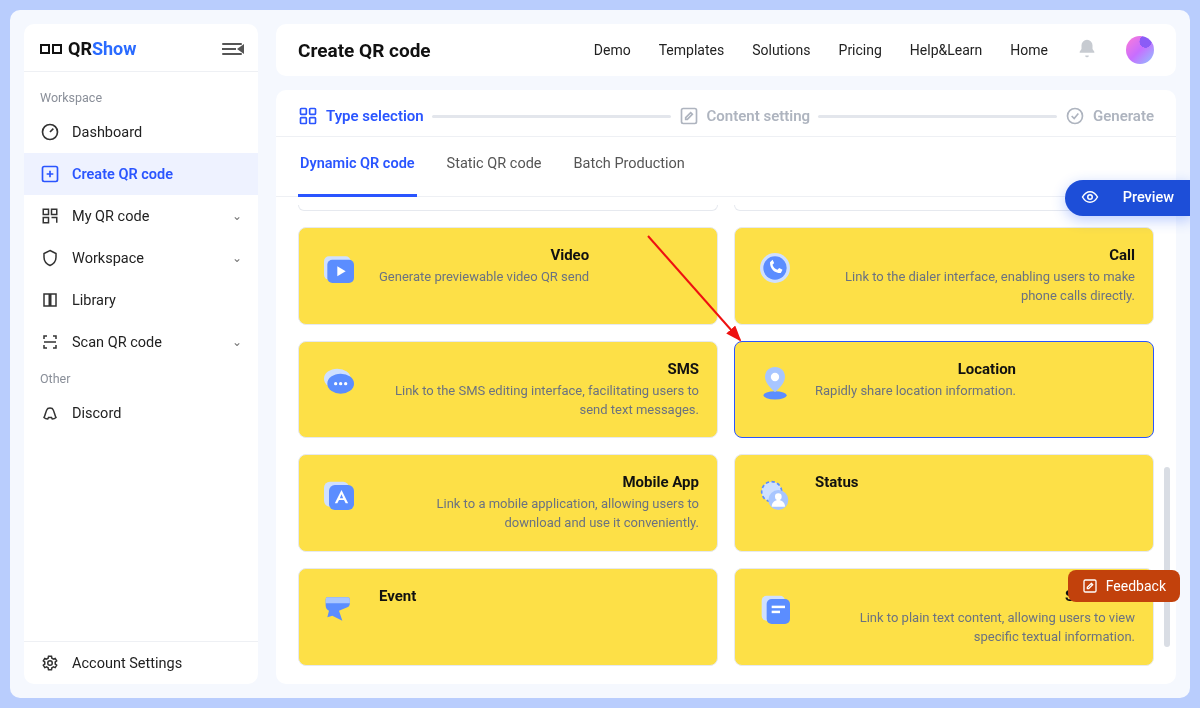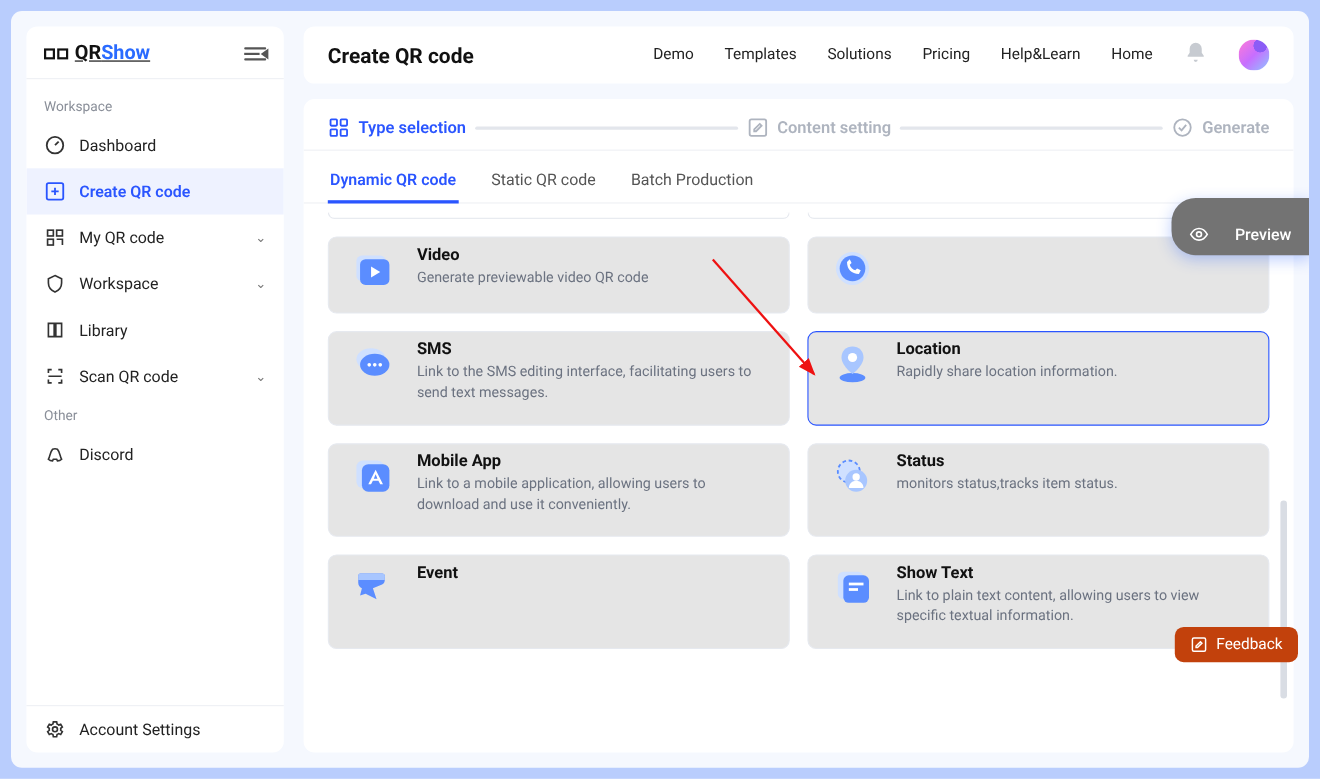--- a/index.html
+++ b/index.html
@@ -1,20 +1,20 @@
 <!DOCTYPE html>
 <html><head>
 <meta charset="utf-8">
 <style>
   * { box-sizing: border-box; margin: 0; padding: 0; font-family: -apple-system, BlinkMacSystemFont, "Segoe UI", Roboto, Arial, sans-serif; }
   body { background:#b9cdfd; padding:10px; }
   .app { background:#f5f8fe; border-radius:10px; height:688px; display:flex; gap:18px; padding:14px; position:relative; overflow:hidden; }
   .sidebar { width:234px; background:#fff; border-radius:10px; display:flex; flex-direction:column; position:relative; }
   .sb-head { display:flex; align-items:center; justify-content:space-between; padding:14px 16px 12px 16px; border-bottom:1px solid #eef0f4; }
-  .logo { display:flex; align-items:center; gap:6px; font-weight:700; font-size:18px;text-decoration:underline; }
+  .logo { display:flex; align-items:center; gap:6px; font-weight:700; font-size:18px; }
   .logo .qr-ic { display:flex; gap:2px; }
   .logo .qr-ic span { width:10px; height:10px; border:2px solid #111; display:inline-block; }
   .logo .t1{color:#111;} .logo .t2{color:#2a6bff;}
   .collapse-ic { width:20px; height:16px; position:relative; }
   .collapse-ic:before,.collapse-ic:after{content:"";position:absolute;left:0;right:0;height:2px;background:#555;border-radius:2px;}
   .collapse-ic:before{top:2px;} .collapse-ic:after{bottom:2px;}
   .collapse-ic i{position:absolute;top:7px;left:0;right:6px;height:2px;background:#555;}
   .collapse-ic em{position:absolute;right:-2px;top:3px;width:0;height:0;border-top:5px solid transparent;border-bottom:5px solid transparent;border-right:7px solid #555;}
   .sb-body { flex:1; overflow:auto; padding:10px 0 8px 0; }
   .sb-label { font-size:12.5px; color:#8a8f99; padding:8px 16px 6px; }
@@ -31,34 +31,34 @@
   .nav a { cursor:pointer; }
   .bell { color:#c7cbd1; }
   .avatar { width:28px; height:28px; border-radius:50%; background:radial-gradient(circle at 70% 20%, #8b5cf6 0 20%, transparent 21%), linear-gradient(135deg,#ff7bd7,#c76eff,#8ec5ff); position:relative; }
   .content { background:#fff; border-radius:10px; flex:1; display:flex; flex-direction:column; overflow:hidden; position:relative; }
   .steps { display:flex; align-items:center; gap:8px; padding:16px 22px 10px; border-bottom:1px solid #eef0f4; }
   .step { display:flex; align-items:center; gap:8px; font-size:15px; font-weight:600; }
   .step.active { color:#2a55ff; }
   .step.mut { color:#aeb4bf; font-weight:600; }
   .step-line { flex:1; height:3px; background:#e3e6ec; border-radius:3px; }
   .subtabs { display:flex; gap:28px; padding:10px 22px 0; border-bottom:1px solid #eef0f4; font-size:14.5px; }
-  .subtab { padding:8px 2px 12px; color:#555; cursor:pointer; position:relative; }
+  .subtab { padding:8px 2px 24px; color:#555; cursor:pointer; position:relative; }
   .subtab.active { color:#2a55ff; font-weight:600; }
   .subtab.active:after { content:""; position:absolute; left:0; right:0; bottom:-1px; height:3px; background:#2a55ff; }
   .cards-wrap { position:relative; flex:1; overflow:hidden; }
   .cards { position:absolute; inset:0; overflow-y:auto; padding:8px 22px 22px; }
   .cards-grid { display:grid; grid-template-columns:1fr 1fr; gap:16px; }
   .stub { height:6px; border:1px solid #e6e9ef; border-top:none; border-radius:0 0 8px 8px; }
-  .card { border:1px solid #e6e9ef; border-radius:8px; padding:6px 18px 18px 18px; display:flex; gap:18px; align-items:flex-start; cursor:pointer; background:#e5e5e5; }
+  .card { border:1px solid #e6e9ef; border-radius:8px; padding:18px 18px 18px 18px; display:flex; gap:18px; align-items:flex-start; cursor:pointer; background:#fde047;text-align:right; }
   .card.sel { border:1.5px solid #2a55ff; }
   .card .c-ic { width:44px; height:44px; border-radius:10px; display:flex; align-items:center; justify-content:center; flex-shrink:0; }
   .card .c-ic svg{width:40px;height:40px;}
   .card h4 { font-size:15px; font-weight:700; color:#111; margin-bottom:4px; }
   .card p { font-size:13px; color:#6b7280; line-height:1.45; }
-  .preview-fab { position:absolute; right:-2px; top:170px; background:#737373; color:#fff; border-radius:22px 0 0 22px; padding:24px 18px 10px 16px; display:flex; align-items:center; gap:24px; font-size:14.5px; font-weight:500; box-shadow:0 4px 14px rgba(31,91,255,.3); cursor:pointer; }
+  .preview-fab { position:absolute; right:-2px; top:170px; background:#1d4ed8; color:#fff; border-radius:22px 0 0 22px; padding:8px 18px 10px 16px; display:flex; align-items:center; gap:24px; font-size:14.5px; font-weight:500; box-shadow:0 4px 14px rgba(31,91,255,.3); cursor:pointer; }
   .feedback-fab { position:absolute; right:10px; bottom:96px; background:#c2410c; color:#fff; border-radius:8px; padding:8px 14px; display:flex; align-items:center; gap:8px; font-size:14px; cursor:pointer; }
   .scrollbar-fake { position:absolute; right:6px; top:270px; width:6px; height:180px; background:#d9dde4; border-radius:4px; }
   .arrow { position:absolute; left:630px; top:218px; pointer-events:none; }
 </style>
 </head>
 <body>
 
 <div class="app">
 
   <aside class="sidebar">
@@ -219,31 +219,35 @@
             <div class="card">
               <span class="c-ic">
                   <svg viewBox="0 0 48 48">
                     <rect x="6" y="10" width="32" height="28" rx="6" fill="#cfe0ff"></rect>
                     <rect x="10" y="14" width="32" height="28" rx="6" fill="#5b8dff"></rect>
                     <path d="M22 22v12l10-6z" fill="#fff"></path>
                   </svg>
                 </span>
               <div>
                   <h4>Video</h4>
-                  <p>Generate previewable video QR code</p>
+                  <p>Generate previewable video QR send</p>
                 </div>
             </div>
             <div class="card">
               <span class="c-ic">
                   <svg viewBox="0 0 48 48">
                     <circle cx="24" cy="24" r="18" fill="#cfe0ff"></circle>
                     <circle cx="24" cy="24" r="14" fill="#5b8dff"></circle>
                     <path d="M18 17c0 8 5 13 13 13l2-4-4-2-2 2c-3-1-5-3-6-6l2-2-2-4-3 3z" fill="#fff"></path>
                   </svg>
                 </span>
+              <div>
+                  <h4>Call</h4>
+                  <p>Link to the dialer interface, enabling users to make phone calls directly.</p>
+                </div>
             </div>
 
             <div class="card">
               <span class="c-ic">
                   <svg viewBox="0 0 48 48">
                     <ellipse cx="22" cy="20" rx="16" ry="12" fill="#cfe0ff"></ellipse>
                     <ellipse cx="26" cy="26" rx="16" ry="12" fill="#5b8dff"></ellipse>
                     <circle cx="20" cy="26" r="2" fill="#fff"></circle>
                     <circle cx="26" cy="26" r="2" fill="#fff"></circle>
                     <circle cx="32" cy="26" r="2" fill="#fff"></circle>
@@ -285,21 +289,20 @@
               <span class="c-ic">
                   <svg viewBox="0 0 48 48">
                     <circle cx="20" cy="20" r="12" fill="#cfe0ff" stroke="#5b8dff" stroke-width="2" stroke-dasharray="4 3"></circle>
                     <circle cx="28" cy="30" r="12" fill="#a8c6ff"></circle>
                     <circle cx="28" cy="26" r="4" fill="#fff"></circle>
                     <path d="M20 38c0-5 4-8 8-8s8 3 8 8" fill="#fff"></path>
                   </svg>
                 </span>
               <div>
                   <h4>Status</h4>
-                  <p>monitors status,tracks item status.</p>
                 </div>
             </div>
 
             <div class="card">
               <span class="c-ic">
                   <svg viewBox="0 0 48 48">
                     <path d="M10 10h24c2 0 3 1 3 3v4c0 2-1 4-3 5l-10 4 4 12-12-6-6 2 2-8c-2-1-4-3-4-6v-7c0-2 1-3 2-3z" fill="#5b8dff"></path>
                     <path d="M10 10h24c2 0 3 1 3 3v4H8v-4c0-2 1-3 2-3z" fill="#a8c6ff"></path>
                   </svg>
                 </span>

